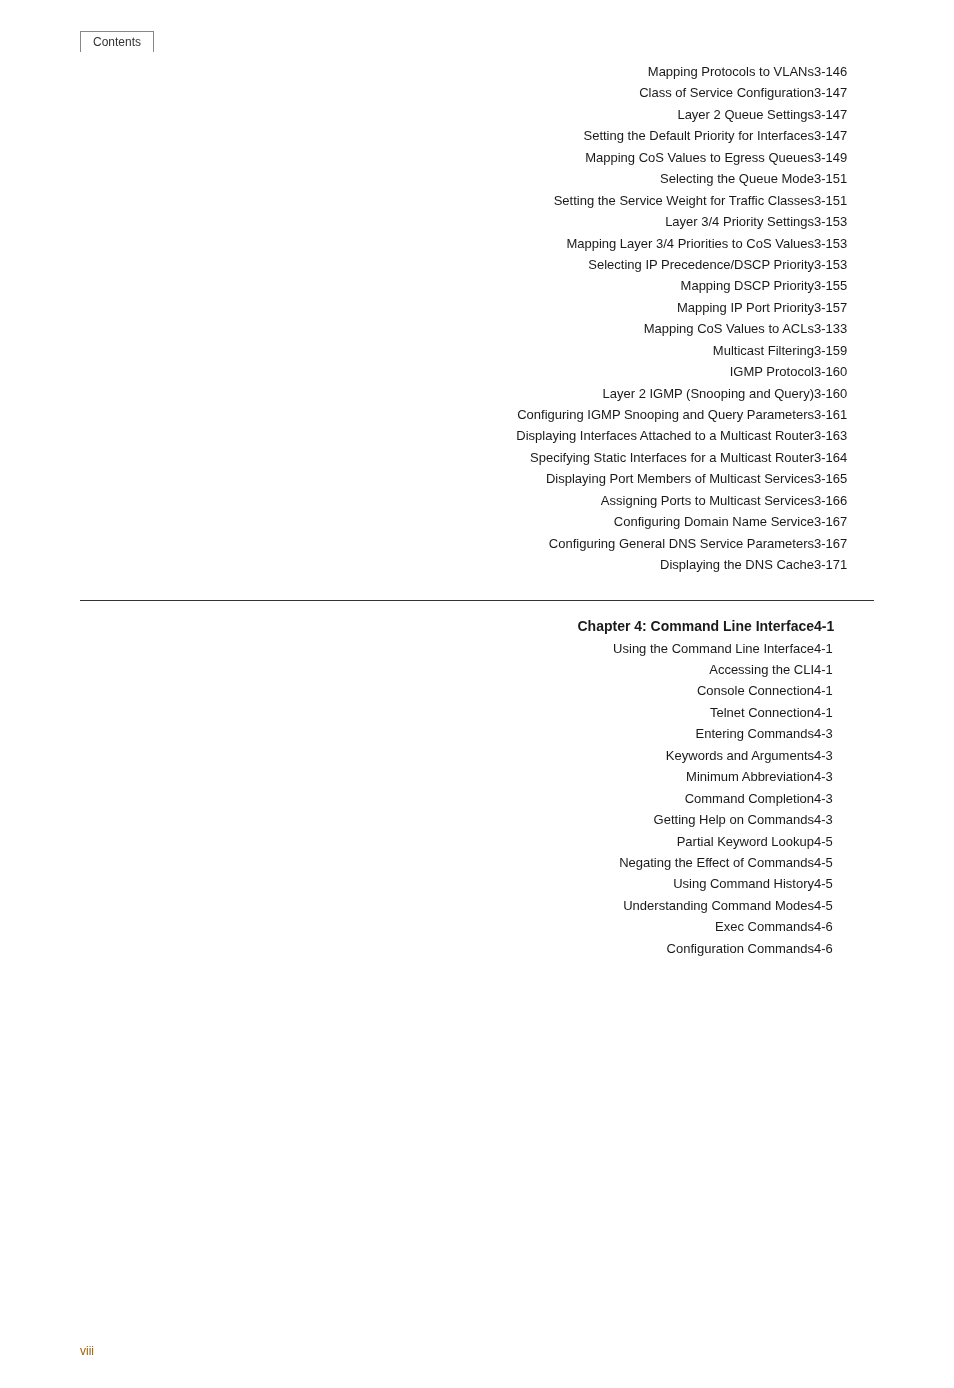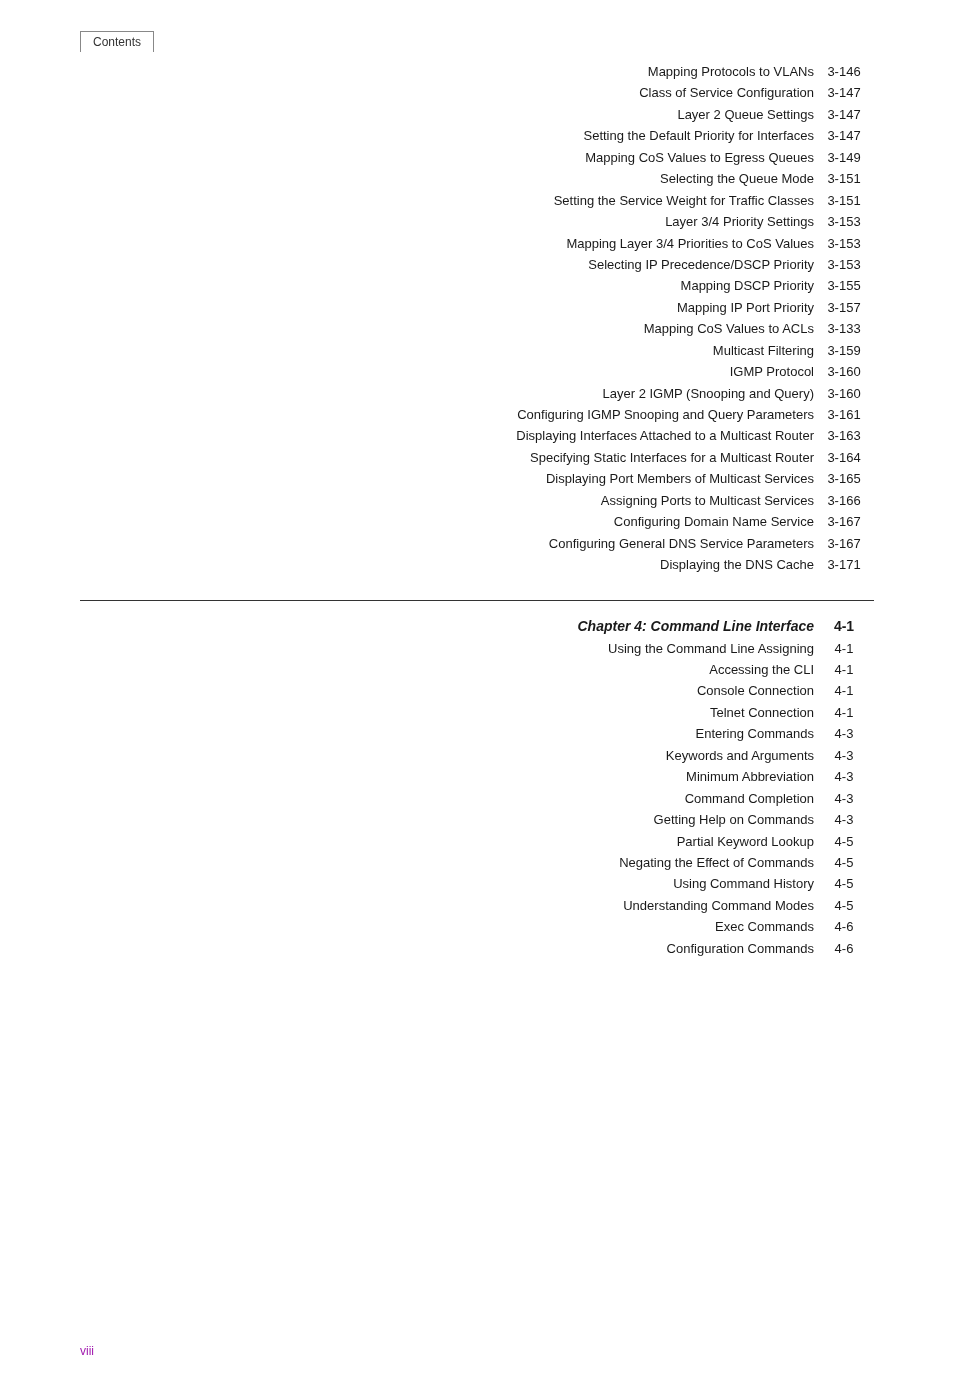--- a/index.html
+++ b/index.html
@@ -50,51 +50,50 @@
       font-size: 13px;
     }
 
     .toc-entry .entry-title {
       flex: 1;
       text-align: right;
     }
 
     .toc-entry .entry-page {
       min-width: 60px;
-      text-align: center;
+      text-align: left;
       font-size: 13px;
     }
 
     .indent-1 { padding-left: 20px; }
     .indent-2 { padding-left: 40px; }
     .indent-3 { padding-left: 60px; }
 
     .chapter-divider {
       border: none;
       border-top: 1.5px solid #333;
       margin: 24px 0 14px 0;
     }
 
     .chapter-header .entry-title {
       font-weight: bold;
       font-size: 14px;
-      font-style: italic;
     }
 
     .chapter-header .entry-page {
       font-weight: bold;
       font-size: 14px;
     }
 
     .page-footer {
       position: absolute;
       bottom: 30px;
       left: 80px;
       font-size: 12px;
-      color: #a21caf;
+      color: #a16207;
     }
   </style>
 </head>
 <body>
 
 <div class="page-container">
 
   
   <div class="header-tab">
     <span>Contents</span>
@@ -203,21 +202,21 @@
   
   <hr class="chapter-divider">
 
   
   <div class="toc-section" id="toc-chapter">
       <div class="toc-entry chapter-header">
         <span class="entry-title ">Chapter 4: Command Line Interface</span>
         <span class="entry-page">4-1</span>
       </div>
       <div class="toc-entry">
-        <span class="entry-title indent-1">Using the Command Line Assigning</span>
+        <span class="entry-title indent-1">Using the Command Line Interface</span>
         <span class="entry-page">4-1</span>
       </div>
       <div class="toc-entry">
         <span class="entry-title indent-2">Accessing the CLI</span>
         <span class="entry-page">4-1</span>
       </div>
       <div class="toc-entry">
         <span class="entry-title indent-2">Console Connection</span>
         <span class="entry-page">4-1</span>
       </div>

